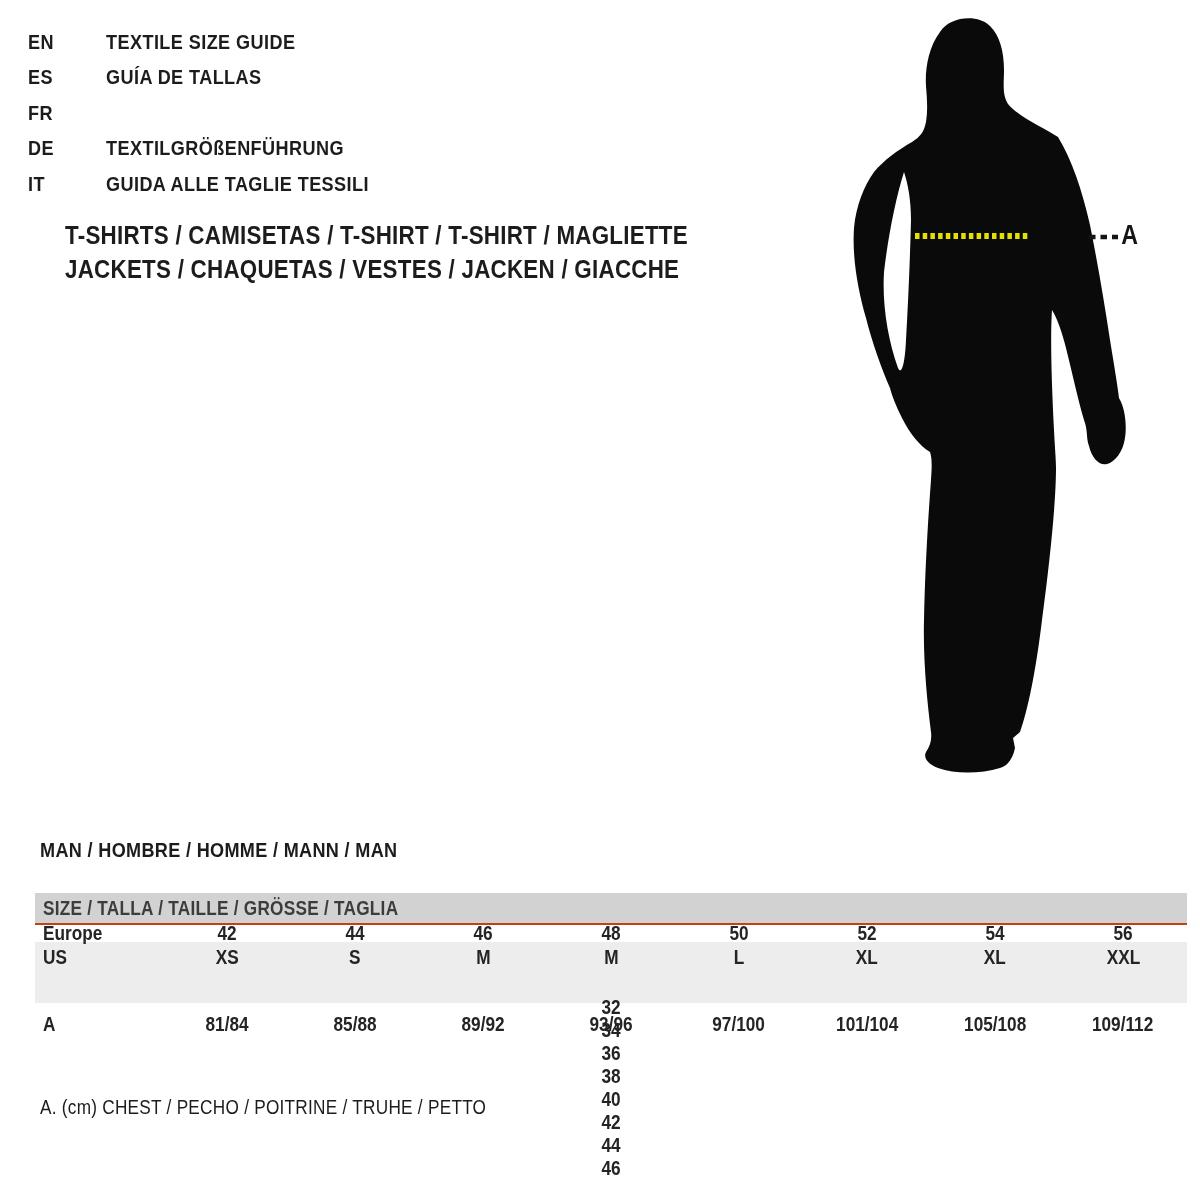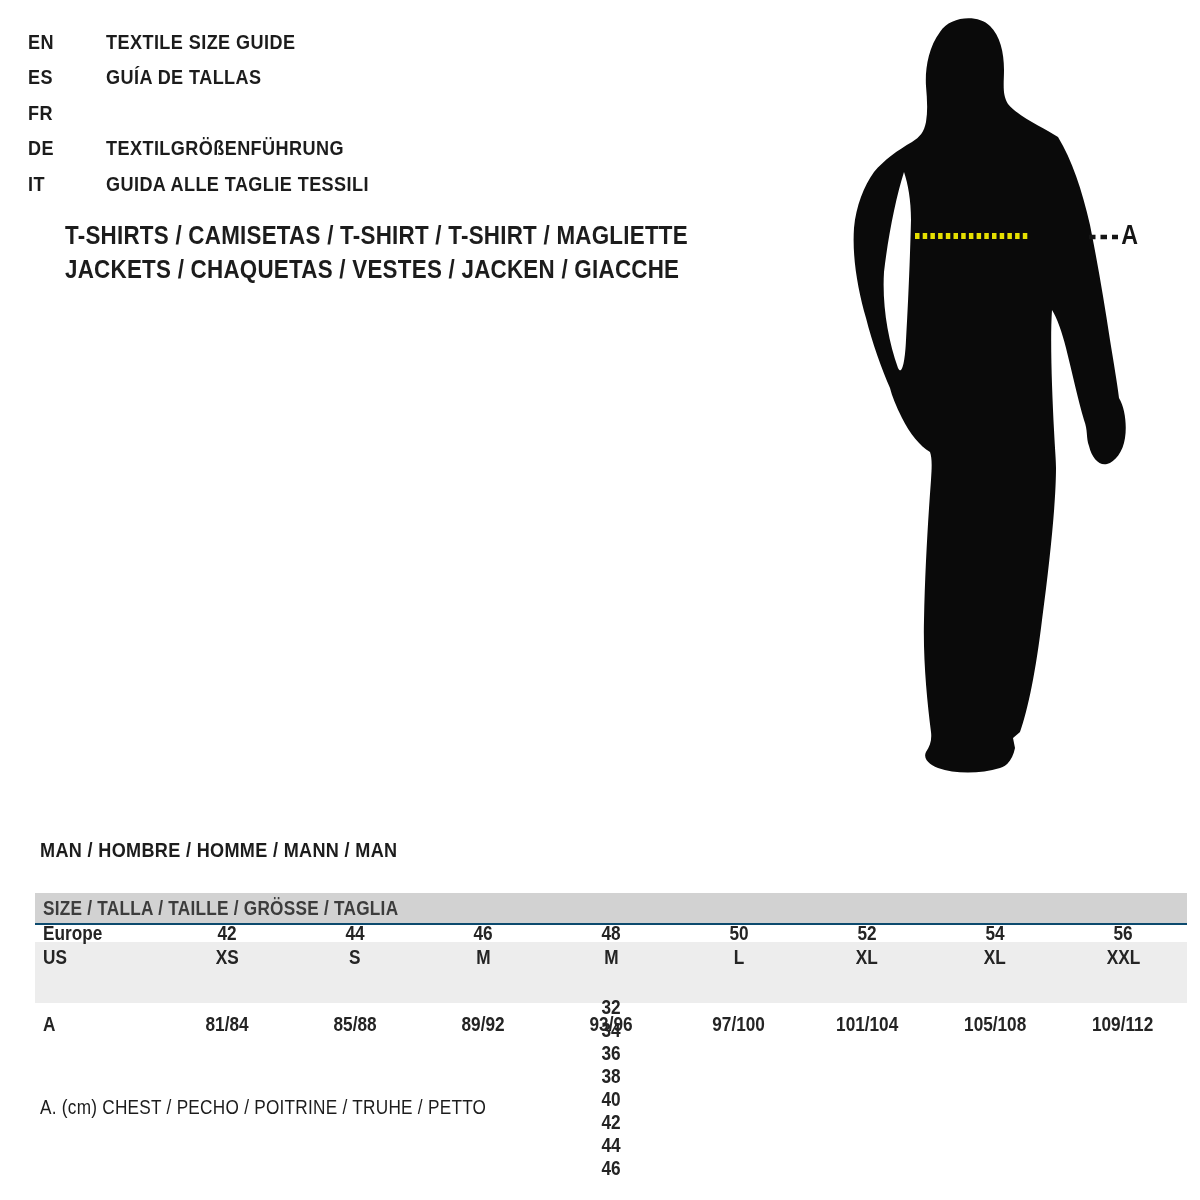--- a/index.html
+++ b/index.html
@@ -45,21 +45,21 @@
   }
 
   
   .sec-title { position: absolute; left: 40px; top: 838px; font-size: 21px; font-weight: bold; letter-spacing: 0.4px; }
 
   
   .size-table { position: absolute; left: 35px; top: 893px; width: 1152px; }
   .tbl-header {
     height: 32px; line-height: 30px;
     background: #d2d2d2;
-    border-bottom: 2px solid #0c4a6e;
+    border-bottom: 2px solid #c2410c;
     padding-left: 8px;
     font-size: 20px; font-weight: bold; color: #3c3c3c;
     letter-spacing: 0.3px;
   }
   .t-row { display: flex; align-items: center; }
   .t-row.band { background: #ededed; }
   .t-row.r0 { height: 17px; }
   .t-row.r1 { height: 31px; }
   .t-row.r2 { height: 30px; flex-direction: column; }
   .t-row.r3 { height: 42px; }

